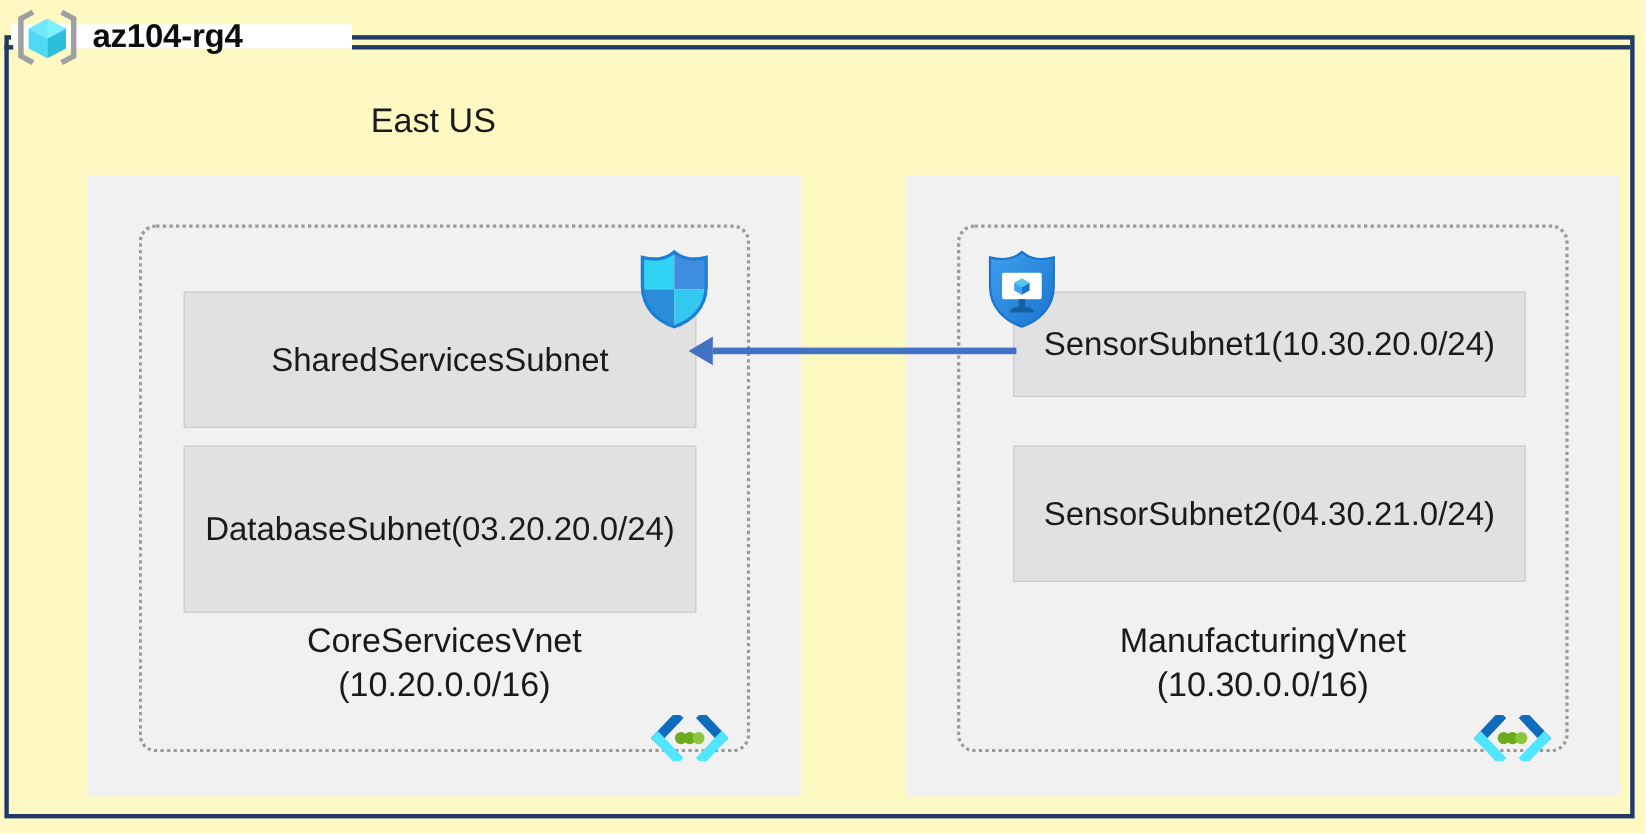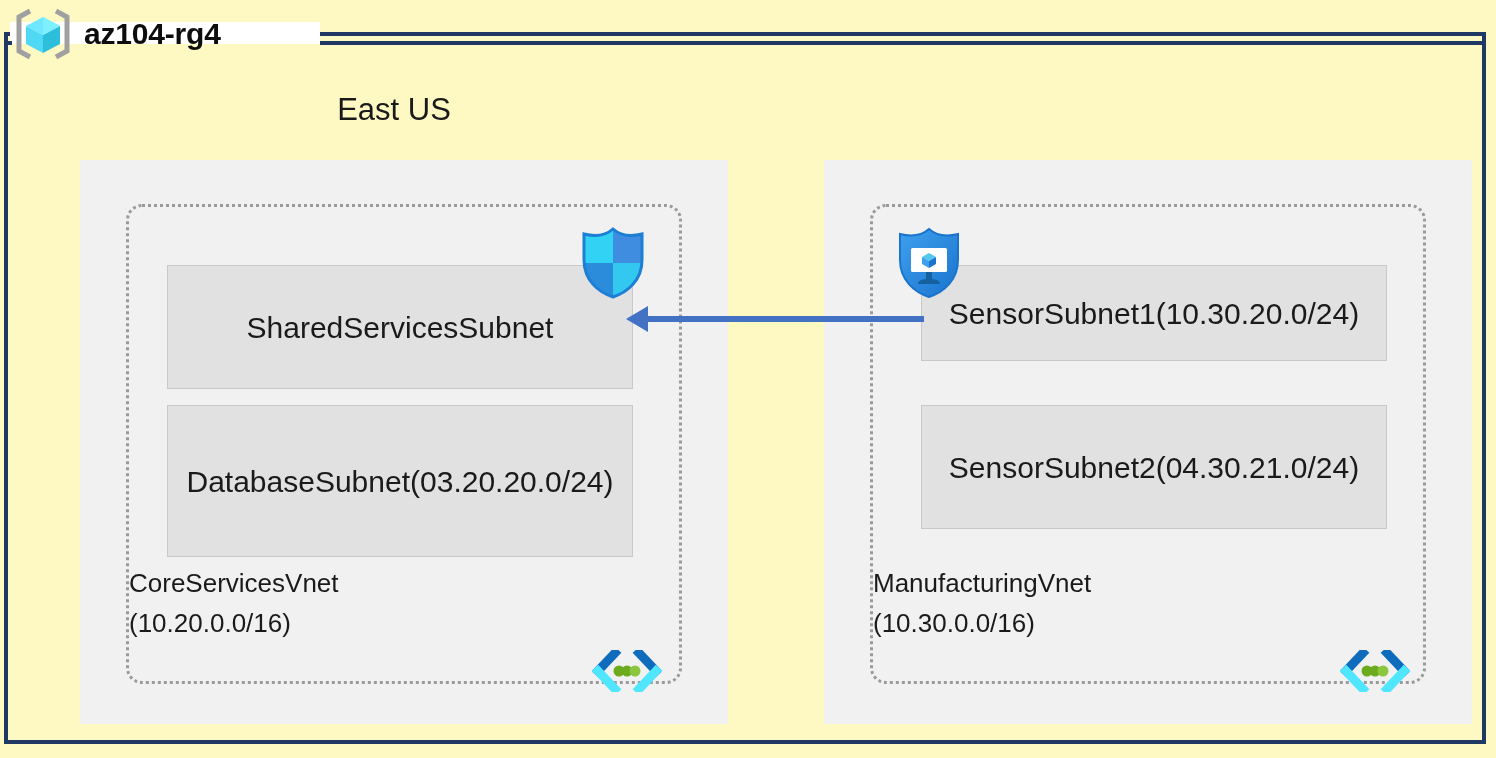--- a/index.html
+++ b/index.html
@@ -72,21 +72,22 @@
   .vnet-box {
     position: absolute;
     border: 3px dotted #9a9a9a;
     border-radius: 16px;
     box-sizing: border-box;
     background: transparent;
   }
   .vnet-label {
     position: absolute;
     width: 100%;
-    font-size: 26px;
+    text-align: center;
+    font-size: 31px;
     line-height: 40px;
     color: #1a1a1a;
   }
 
   
   .subnet-box {
     position: absolute;
     background: #E1E1E1;
     border: 1px solid #C9C9C9;
     box-sizing: border-box;

